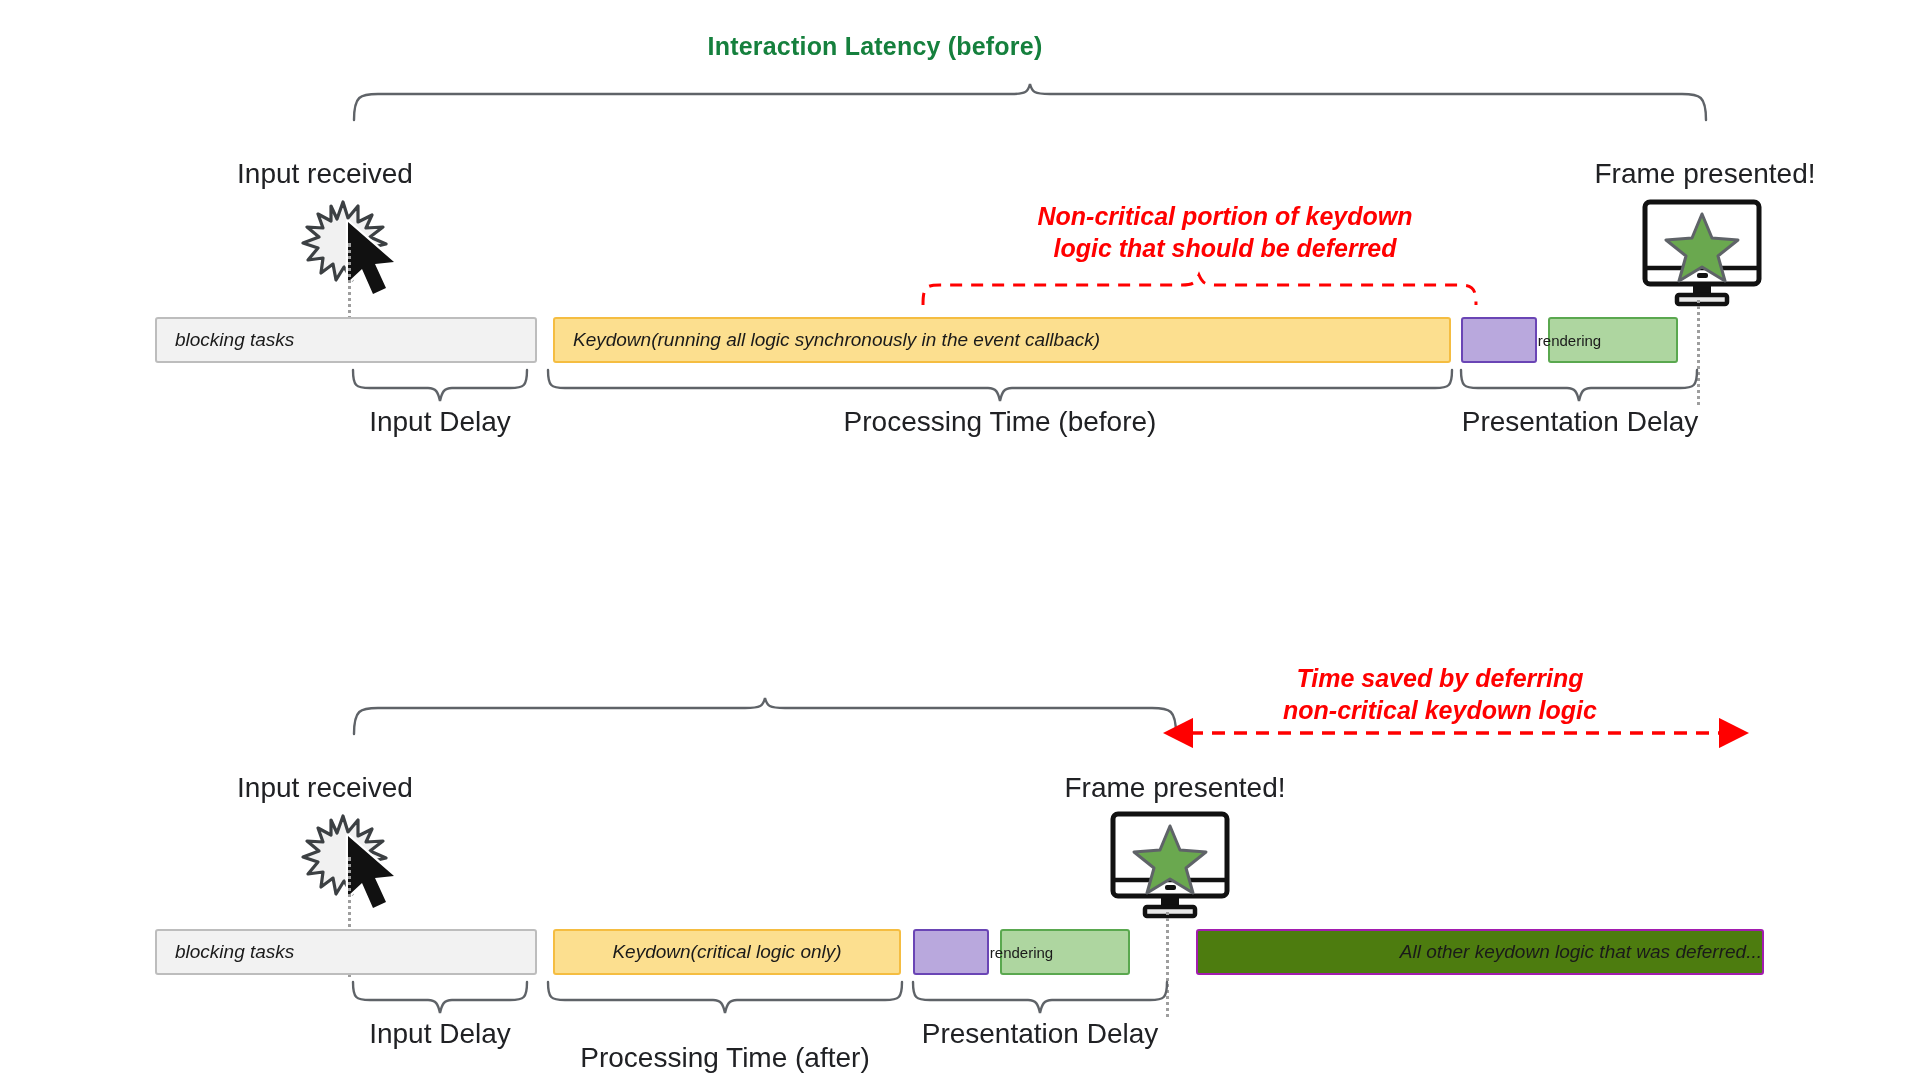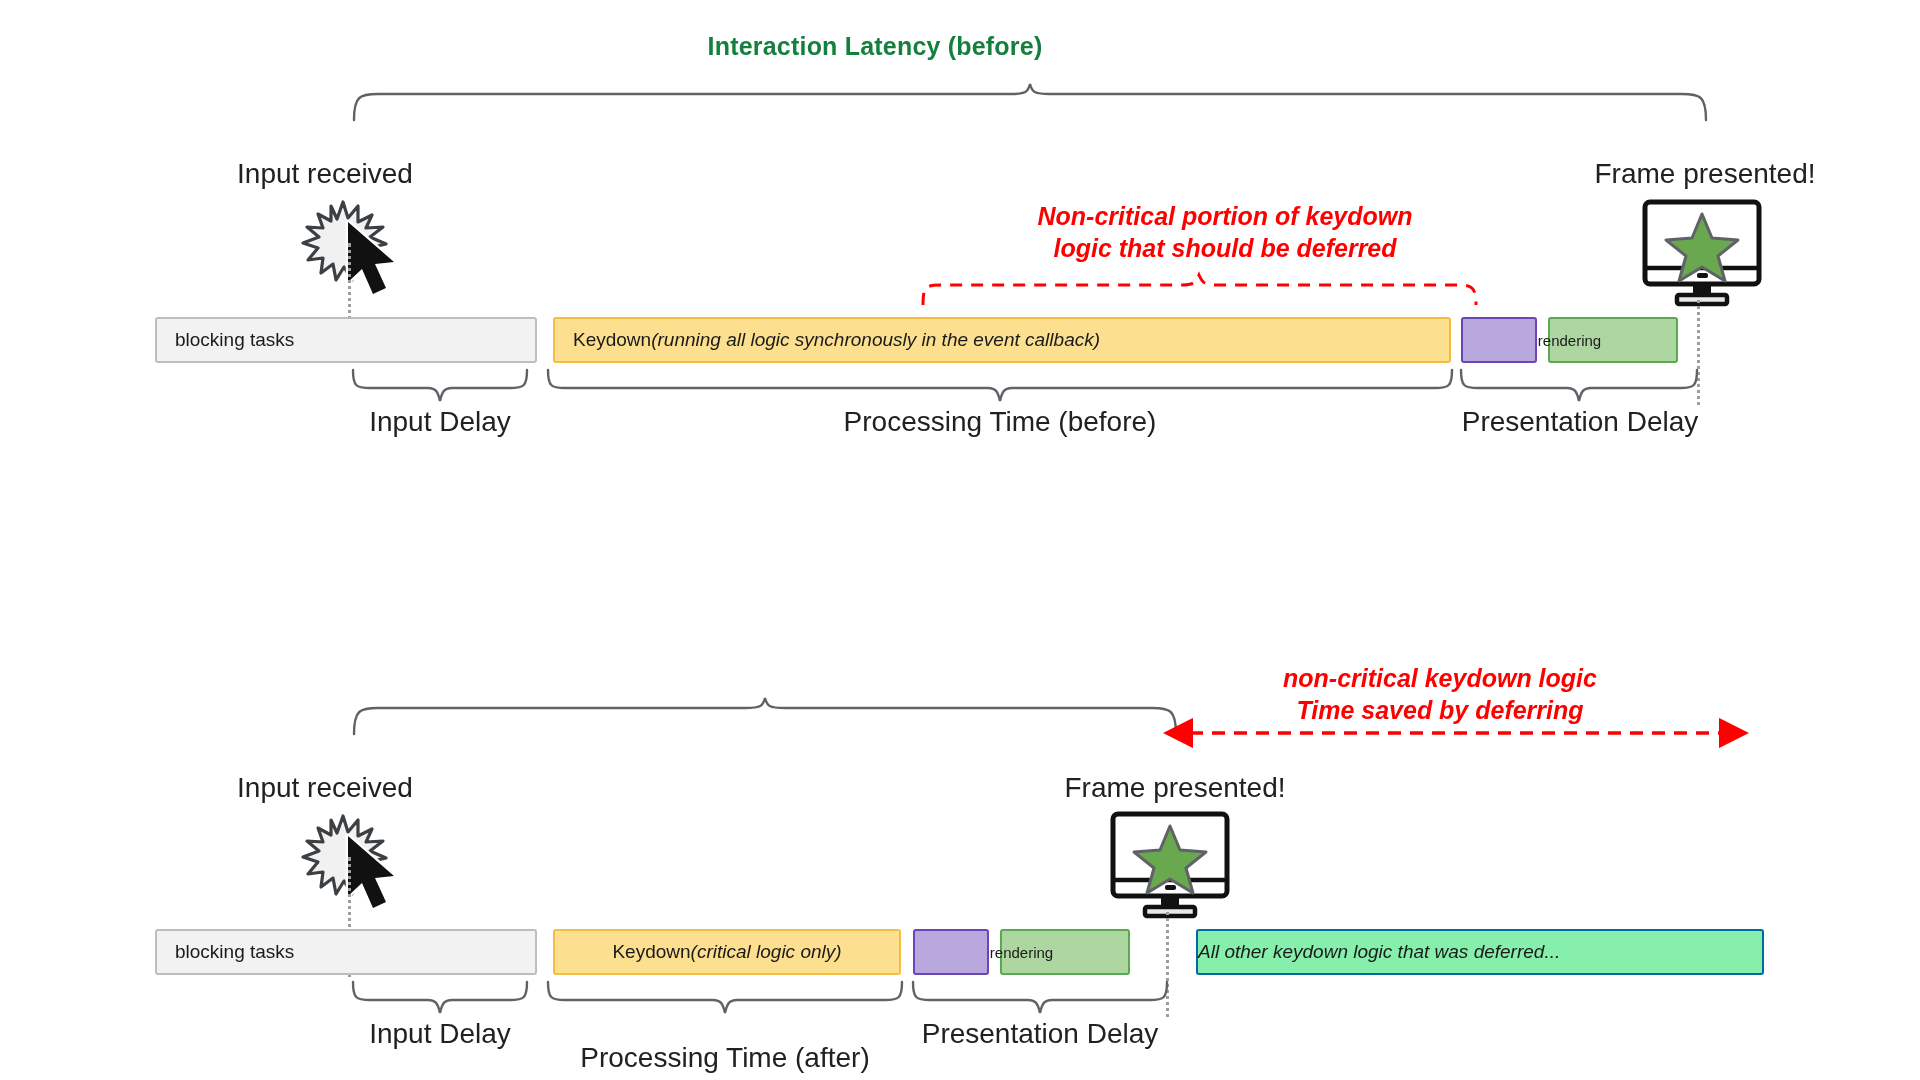--- a/index.html
+++ b/index.html
@@ -19,25 +19,25 @@
   }
   .red-note{
     font-size:25px;font-weight:bold;font-style:italic;color:#ff0000;
     text-align:center;line-height:1.28;white-space:nowrap;
   }
   .bar{
     box-sizing:border-box;height:46px;border-radius:3px;
     display:flex;align-items:center;
     font-size:19px;color:#1a1a1a;white-space:nowrap;
   }
-  .bar span{display:inline-block;}
+  .bar span{display:inline-block;font-style:italic;}
   .bar-blocking{background:#f2f2f2;border:2px solid #bdbdbd;padding-left:18px;}
   .bar-keydown{background:#fcdf8f;border:2px solid #f5bd41;padding-left:18px;}
   .bar-keydown-c{background:#fcdf8f;border:2px solid #f5bd41;justify-content:center;}
-  .bar-deferred{background:#86efac;border:2px solid #0369a1;justify-content:flex-start;font-style:italic;}
+  .bar-deferred{background:#4d7c0f;border:2px solid #a21caf;justify-content:flex-end;font-style:italic;}
   .bar-purple{background:#b9a8dd;border:2px solid #6a45b5;}
   .bar-green{background:#aed6a0;border:2px solid #5aa84f;}
   .rendering-label{
     position:absolute;font-size:15px;color:#1a1a1a;white-space:nowrap;
     top:50%;transform:translate(-50%,-50%);
   }
   .italic{font-style:italic;}
   .dotted-v{
     border-left:3px dotted #9e9e9e;width:0;
   }
@@ -127,22 +127,22 @@
   </svg>
   <div class="abs cap" style="left:1340px;top:406px;width:480px;">Presentation Delay</div>
 
 
   <svg class="abs" style="left:350px;top:696px;" width="830" height="40" viewBox="0 0 830 40">
     <path d="M4,38 C4,14 10,12 28,12 L395,12 C411,12 413,10 415,2
              C417,10 419,12 435,12 L802,12 C820,12 826,14 826,38" fill="none" stroke="#5f6368" stroke-width="2.4" stroke-linecap="round"></path>
   </svg>
 
   <div class="abs red-note" style="left:1210px;top:662px;width:460px;">
+    <div>Time saved by deferring</div>
     <div>non-critical keydown logic</div>
-    <div>Time saved by deferring</div>
   </div>
 
   <svg class="abs" style="left:1176px;top:718px;" width="560" height="30" viewBox="0 0 560 30">
     <defs>
       <marker id="arrL" markerWidth="9" markerHeight="9" refX="8" refY="4.5" orient="auto">
         <path d="M9,0 L9,9 L0,4.5 Z" fill="#ff0000"></path>
       </marker>
       <marker id="arrR" markerWidth="9" markerHeight="9" refX="1" refY="4.5" orient="auto">
         <path d="M0,0 L0,9 L9,4.5 Z" fill="#ff0000"></path>
       </marker>

